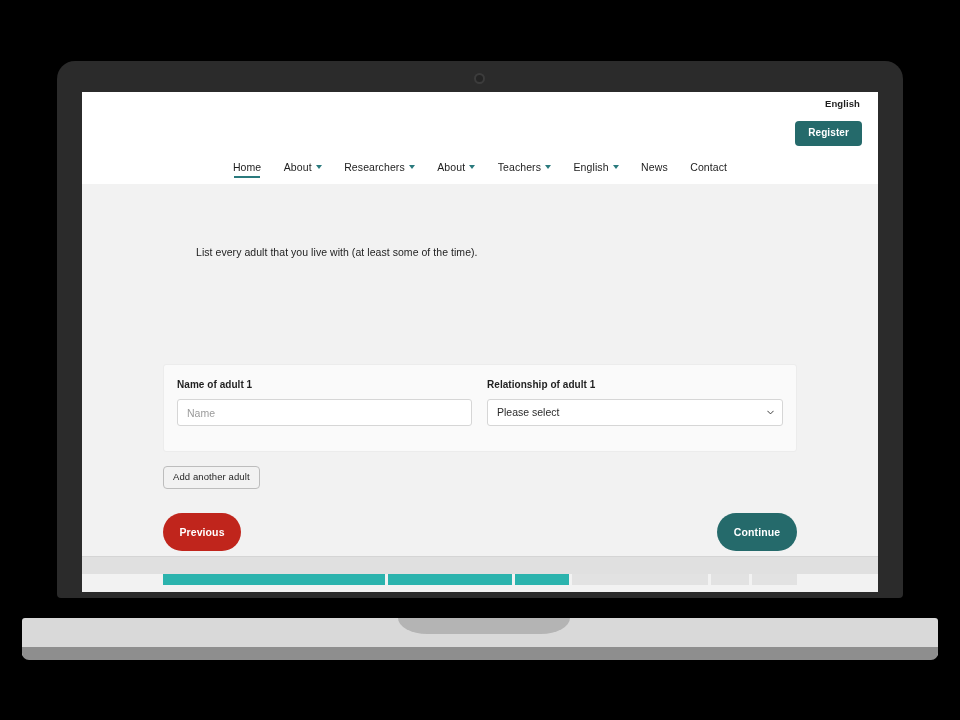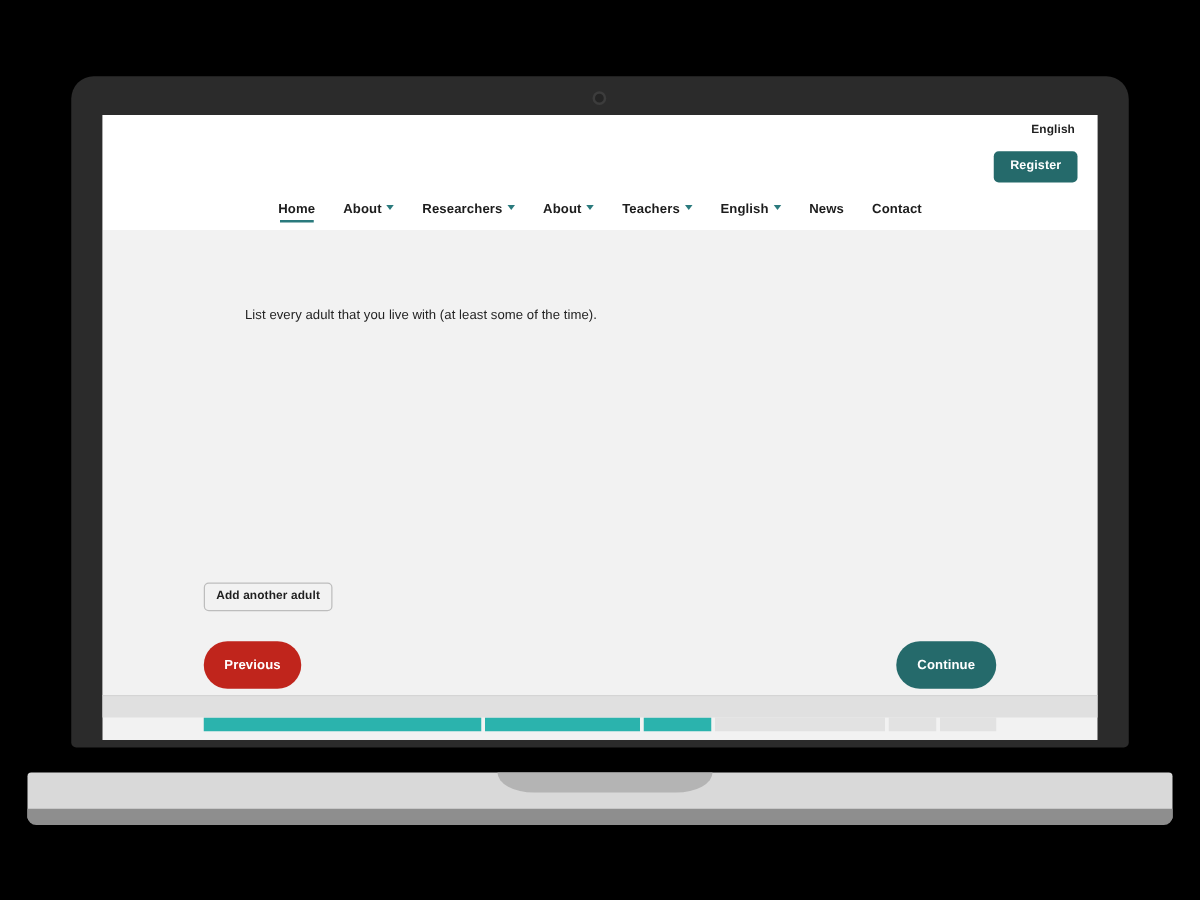--- a/index.html
+++ b/index.html
@@ -130,21 +130,21 @@
     position: absolute;
     left: 0;
     right: 0;
     top: 65px;
     text-align: center;
     white-space: nowrap;
   }
   .nav-item {
     display: inline-block;
     font-size: 10.5px;
-    font-weight: bold;
+    font-weight: normal;
     color: #1d1d1d;
     margin: 0 9px;
     position: relative;
     cursor: pointer;
     letter-spacing: .1px;
   }
   .nav-item.active {
     color: #1d1d1d;
   }
   .nav-item.active::after {
@@ -263,21 +263,21 @@
   }
 
   .add-btn {
     position: absolute;
     left: 81px;
     top: 282px;
     background: #f2f2f2;
     border: 1px solid #bdbdbd;
     border-radius: 4px;
     font-size: 9.5px;
-    font-weight: bold;
+    font-weight: normal;
     color: #1f1f1f;
     padding: 5px 9px 6px 9px;
     font-family: "Liberation Sans", sans-serif;
     cursor: pointer;
     line-height: 1;
     letter-spacing: .1px;
   }
 
   .nav-btn {
     position: absolute;
@@ -359,20 +359,37 @@
         <span class="nav-item"><span>English</span><i class="caret"></i></span>
         <span class="nav-item"><span>News</span></span>
         <span class="nav-item"><span>Contact</span></span>
       </div>
     </div>
 
     <div class="page-body">
 
       <div class="intro-text">List every adult that you live with (at least some of the time).</div>
 
+      <div class="form-card">
+        <div class="field-col left">
+          <div class="field-label">Name of adult 1</div>
+          <input class="text-input" type="text" placeholder="Name" value="" style="">
+        </div>
+        <div class="field-col right">
+          <div class="field-label">Relationship of adult 1</div>
+          <div class="select-wrap">
+            <select class="select-input">
+              <option>Please select</option>
+            </select>
+            <svg class="select-chevron" viewBox="0 0 10 10">
+              <path d="M1 3 L5 7 L9 3" fill="none" stroke="#3b3b3b" stroke-width="1.4" stroke-linecap="round" stroke-linejoin="round"></path>
+            </svg>
+          </div>
+        </div>
+      </div>
 
       <button class="add-btn">Add another adult</button>
 
       <button class="nav-btn btn-continue">Continue</button>
       <button class="nav-btn btn-previous">Previous</button>
 
       <div class="progress-wrap">
         <div class="progress-track" id="progress-track">
             <div class="seg done" style="width: 224px;"></div>
             <div class="seg done" style="width: 125px;"></div>

